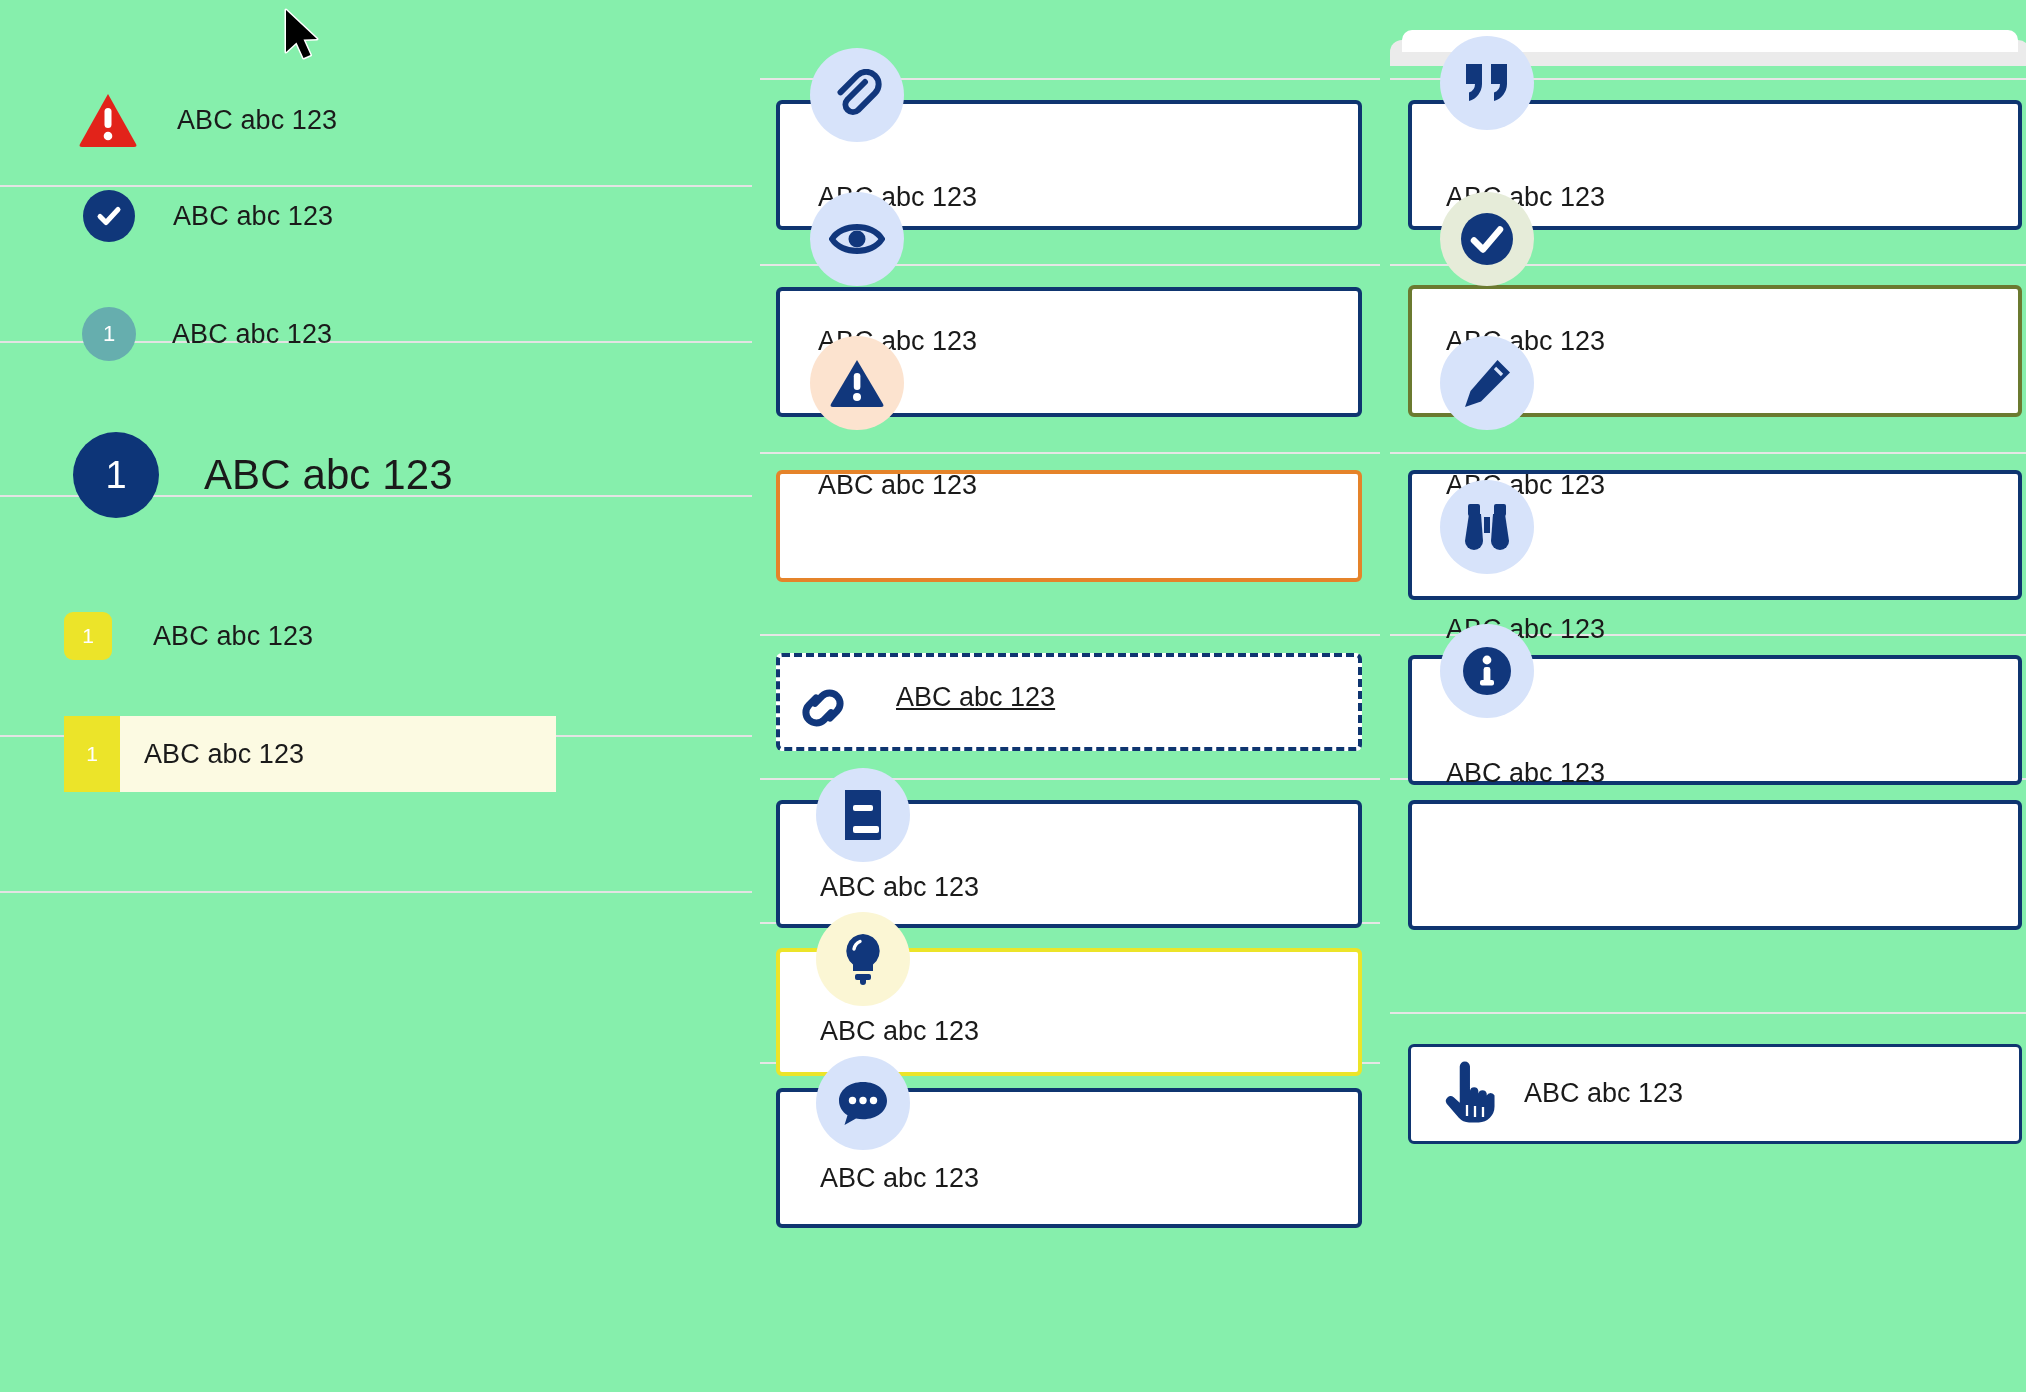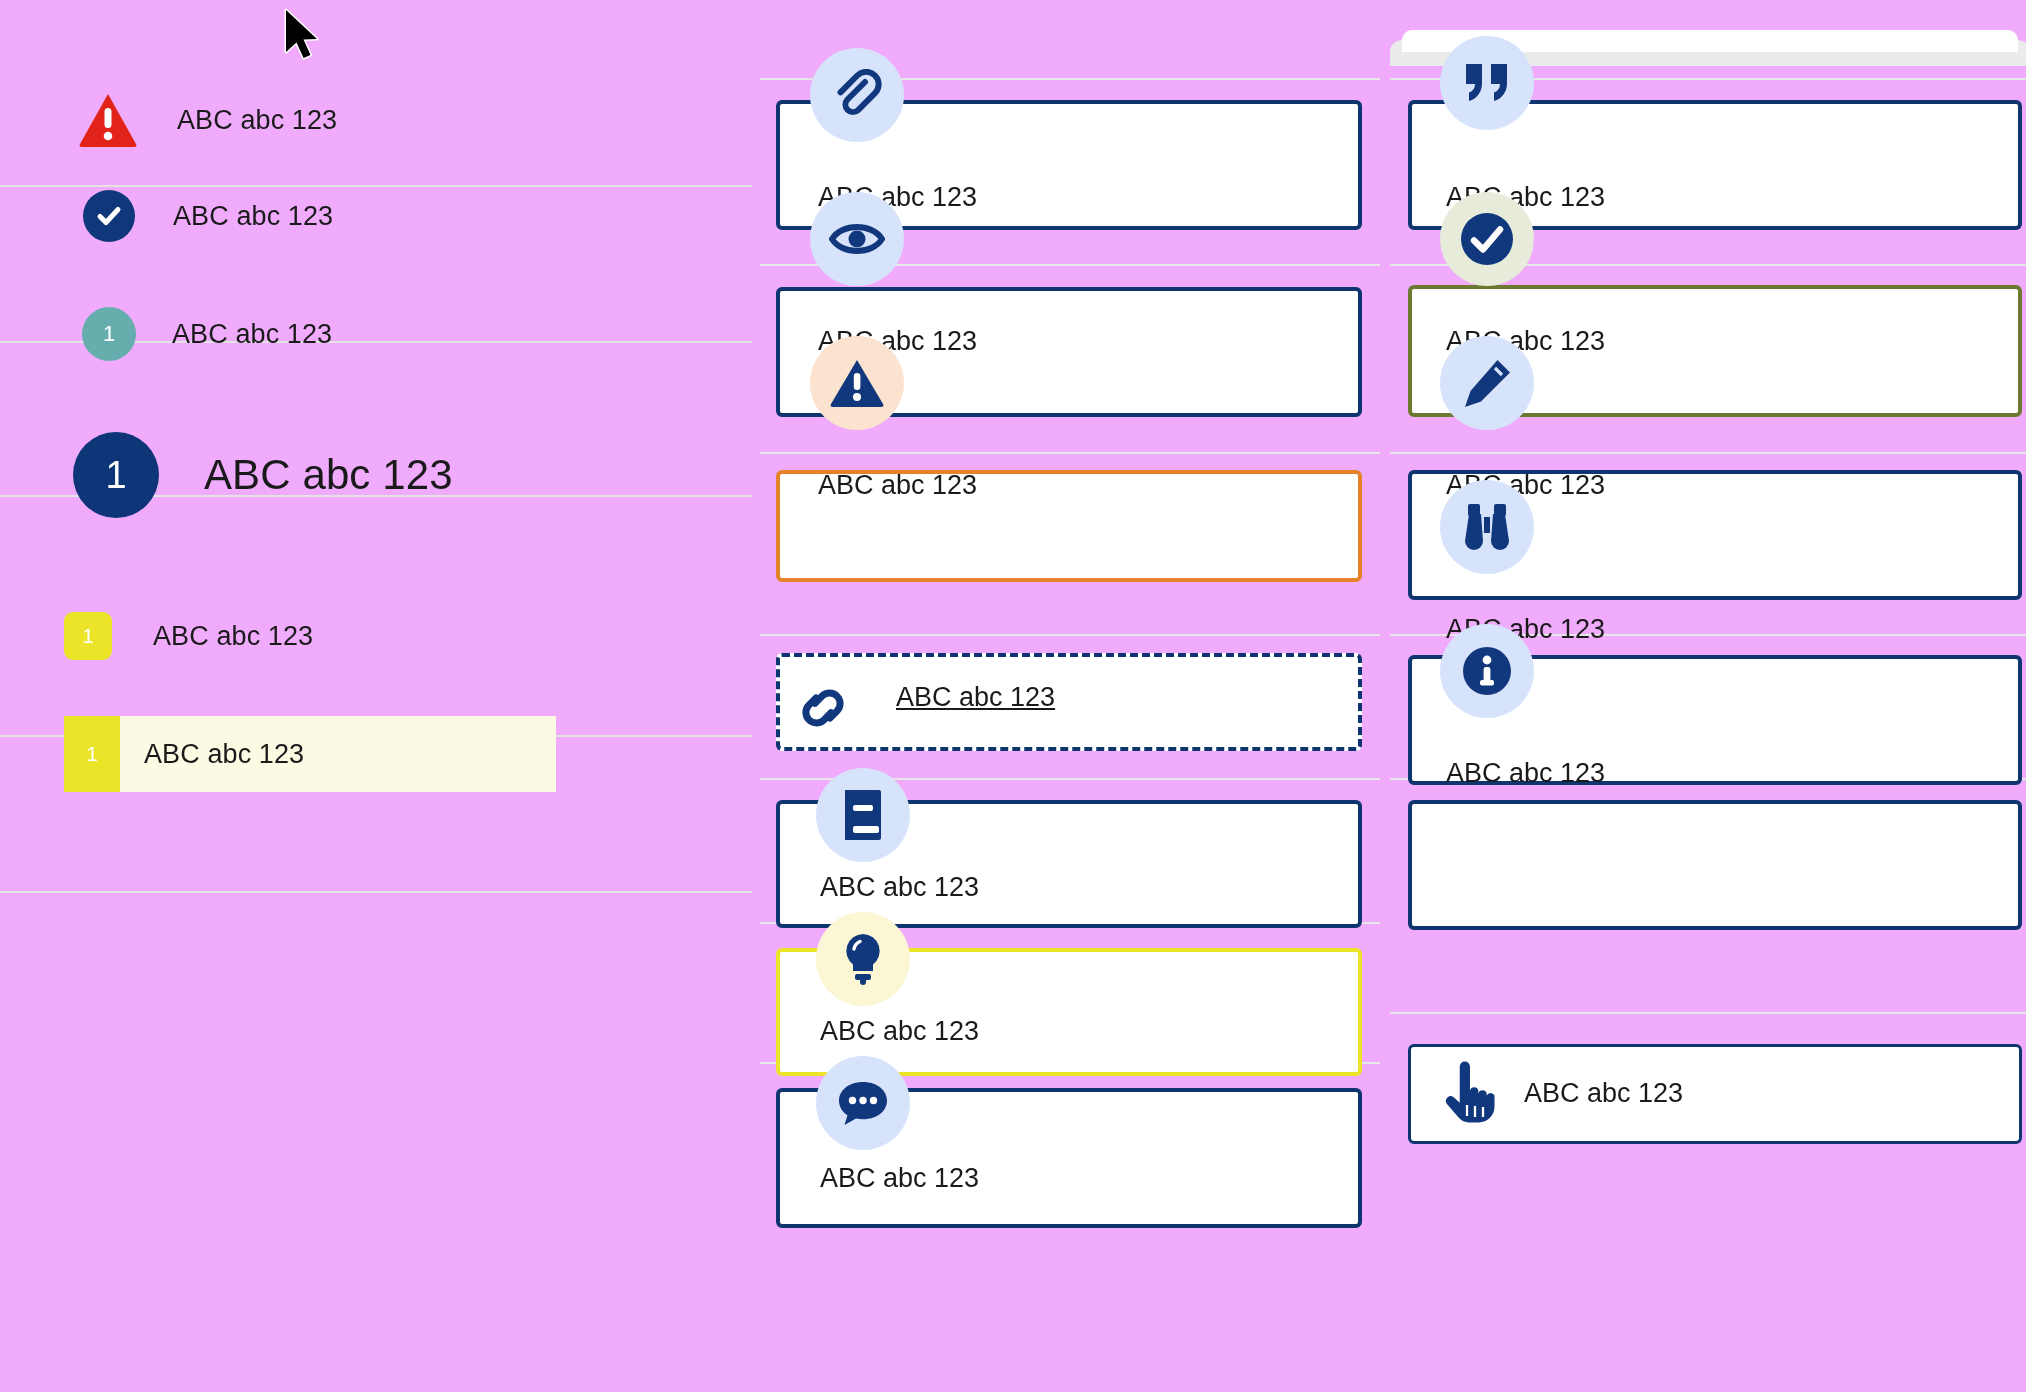--- a/index.html
+++ b/index.html
@@ -2,21 +2,21 @@
 <html><head>
 <meta charset="utf-8">
 <style>
   * { box-sizing: border-box; margin: 0; padding: 0; }
   html, body {
     width: 2026px; height: 1392px;
     background: #ffffff;
     font-family: "Liberation Sans", sans-serif;
     overflow: hidden;
   }
-  .canvas { position: relative; width: 2026px; height: 1392px; background:#f0abfc; }
+  .canvas { position: relative; width: 2026px; height: 1392px; background:#86efac; }
 
   
   .left-panel { position: absolute; left: 0; top: 0; width: 752px; height: 1392px; }
   .lp-row {
     position: absolute; left: 0; width: 752px;
     display: flex; align-items: center;
   }
   .lp-divider {
     position: absolute; left: 0; width: 752px; height: 2px;
     background: #e3e3e3;

